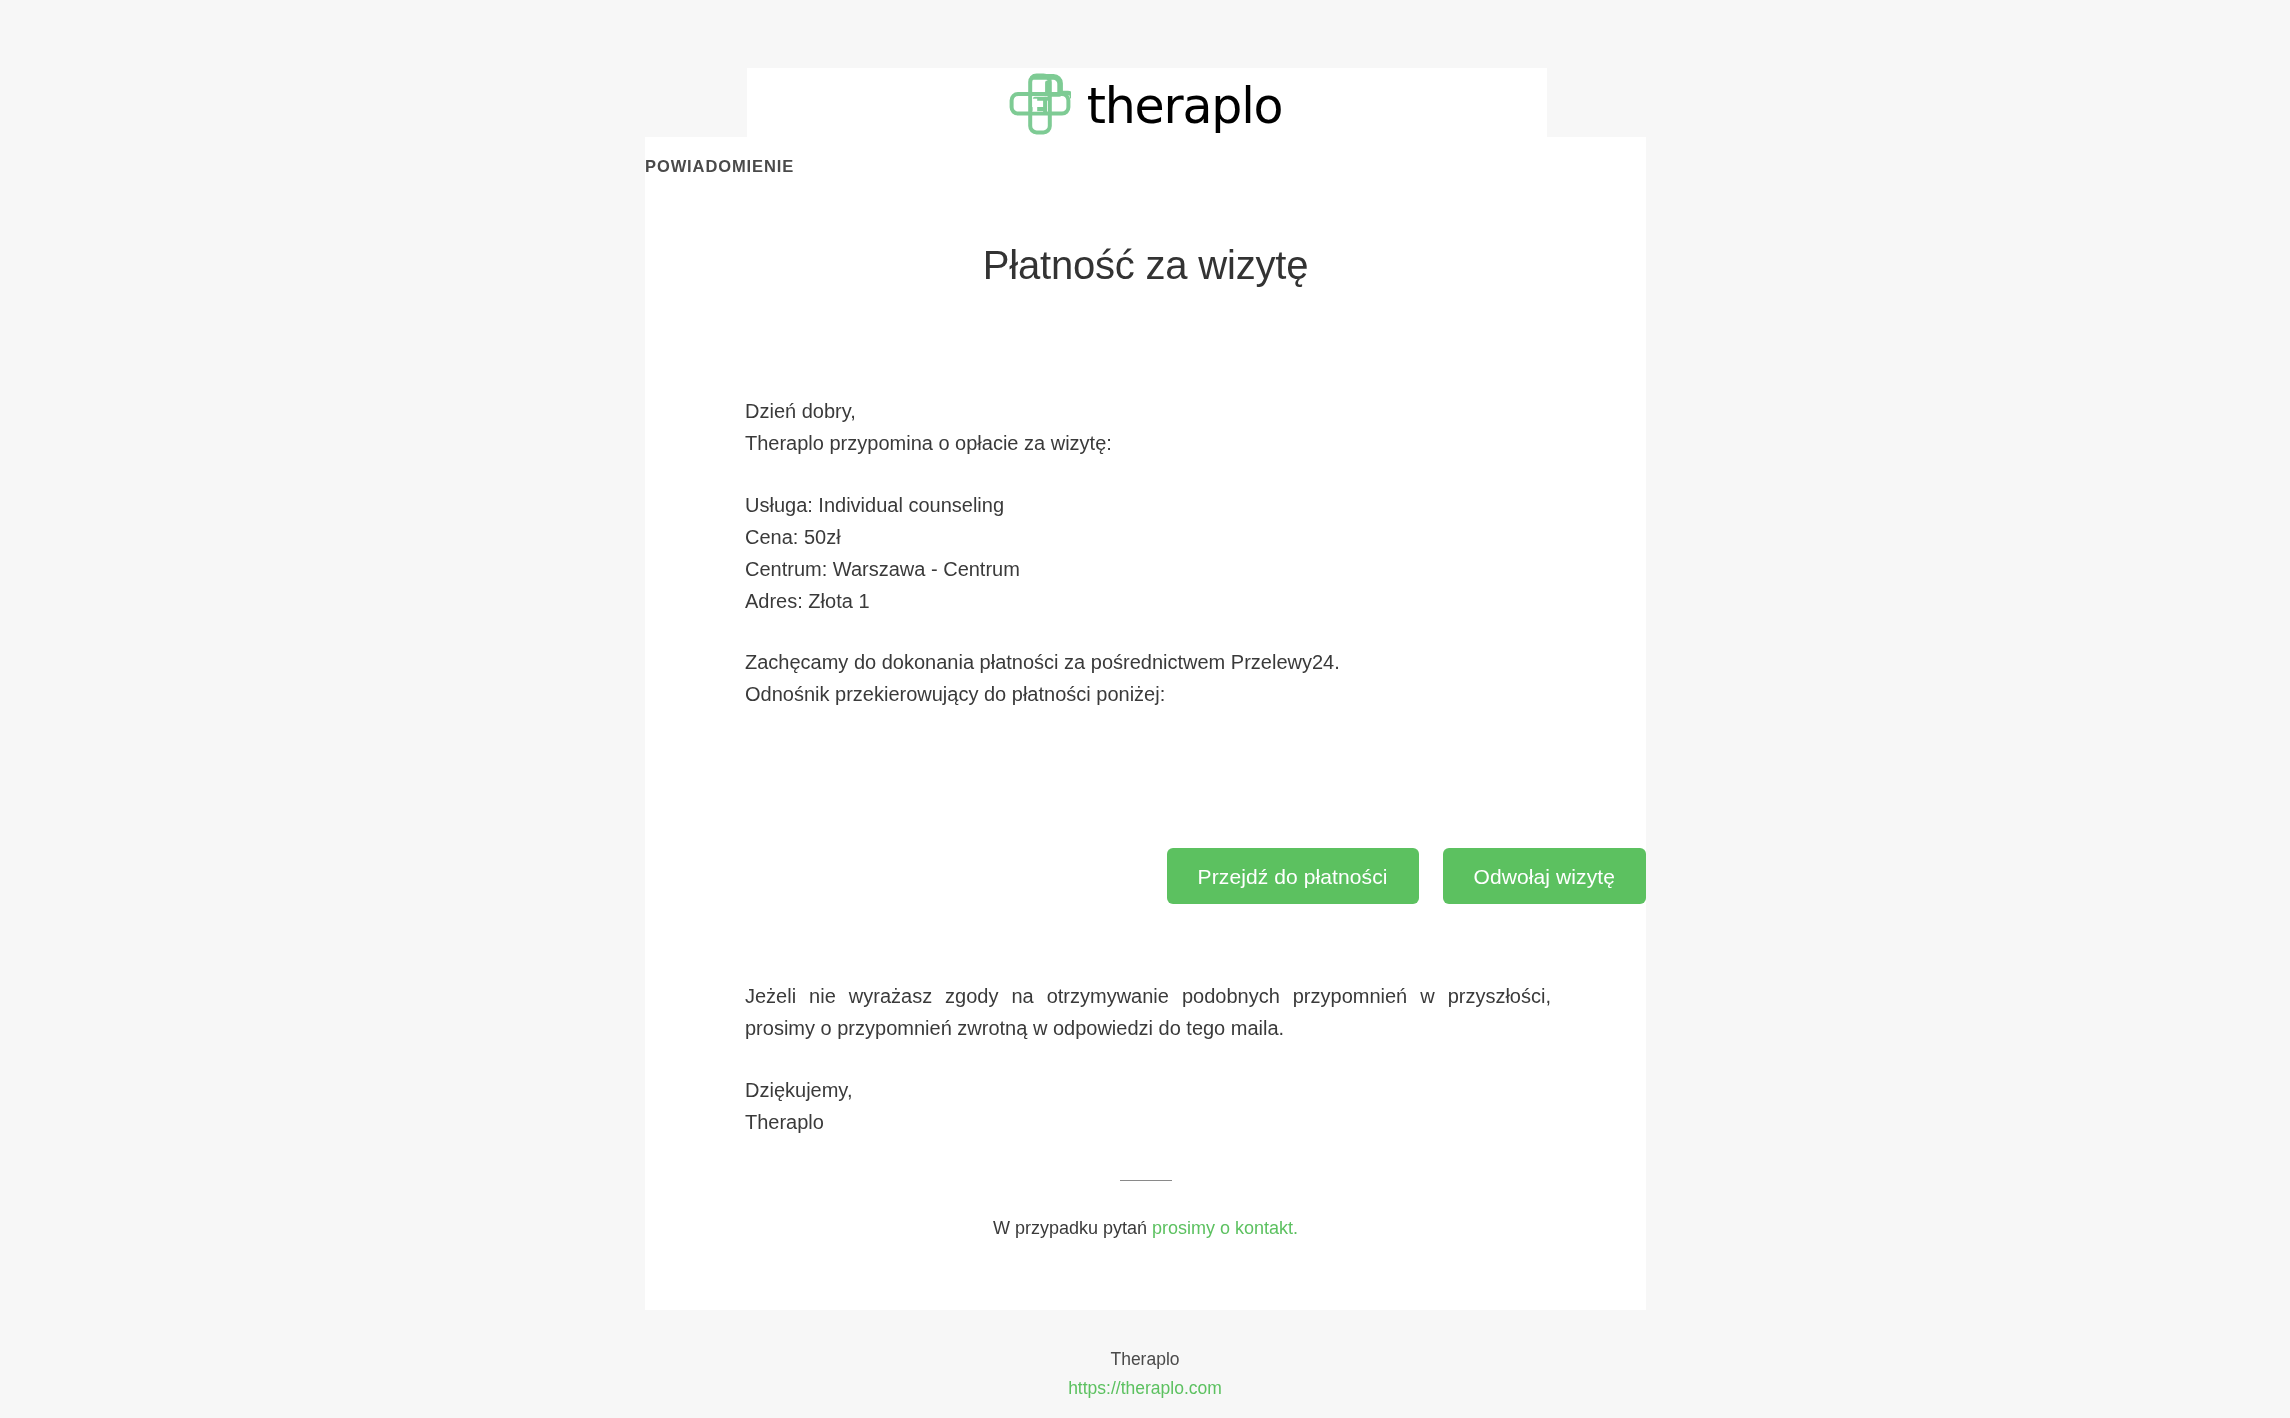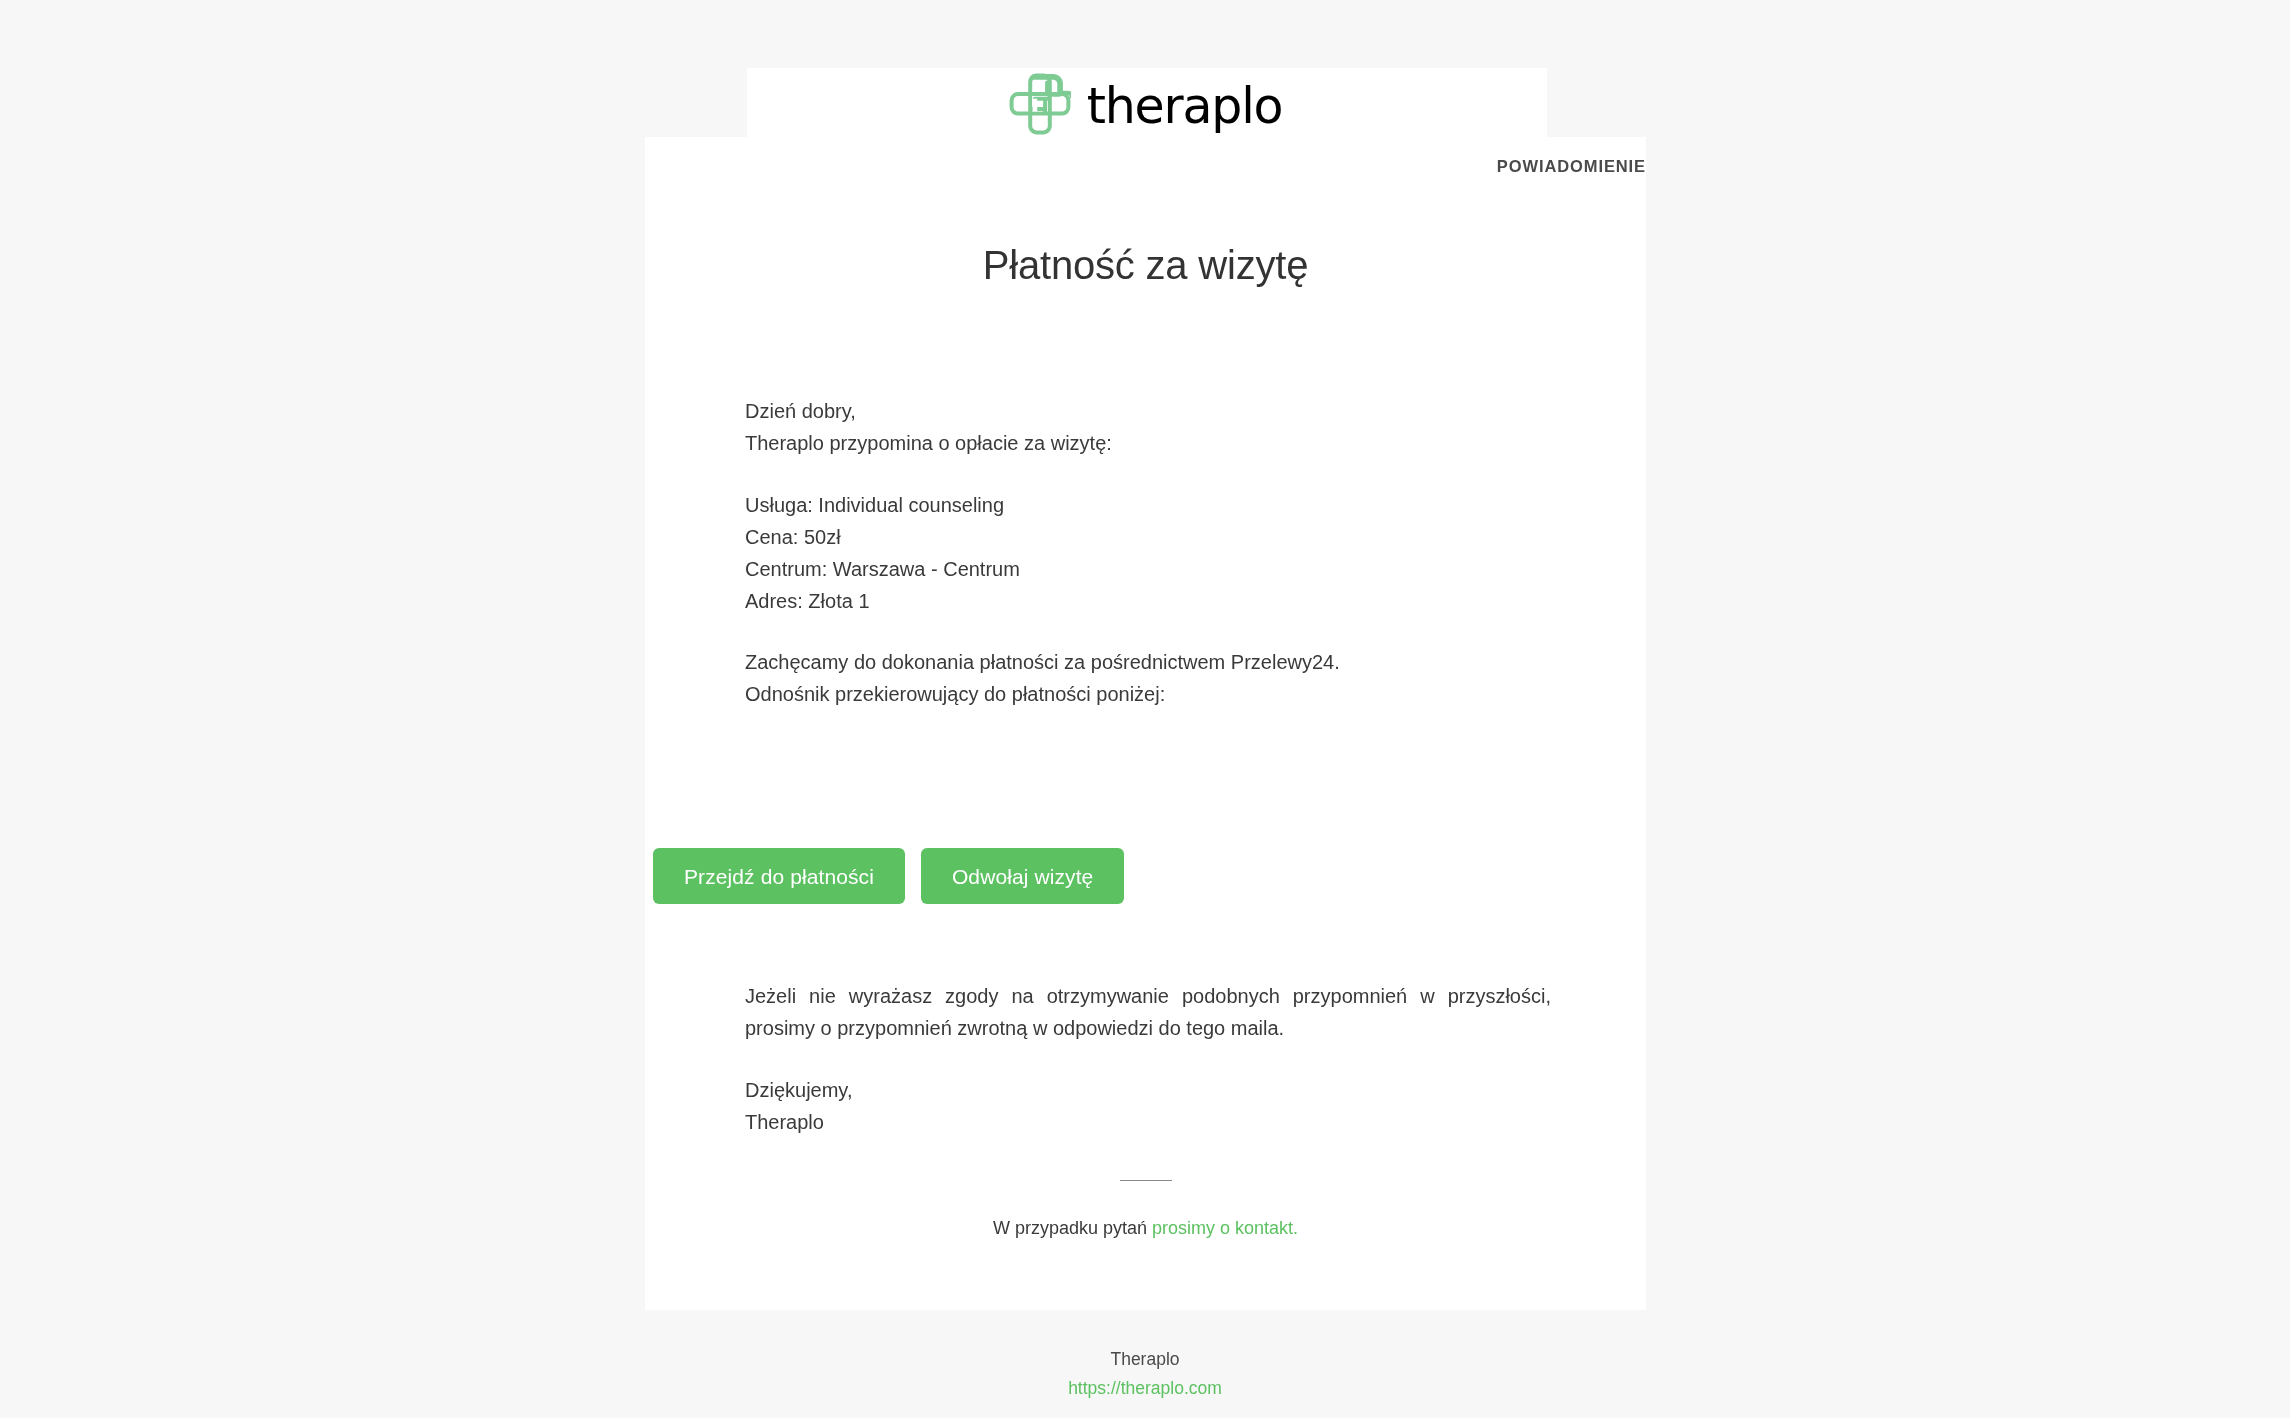--- a/index.html
+++ b/index.html
@@ -74,21 +74,21 @@
     position: relative;
     top: 2px;
   }
 
   
   .eyebrow {
     position: absolute;
     left: 0;
     top: 20px;
     width: 1001px;
-    text-align: right;
+    text-align: left;
     font-size: 16.5px;
     font-weight: 700;
     letter-spacing: 0.9px;
     color: #4a4a4a;
   }
   .doc-title {
     position: absolute;
     left: 0;
     top: 79px;
     width: 1001px;
@@ -120,27 +120,27 @@
 
   .para-justified {
     text-align: justify;
     text-justify: inter-word;
     margin: 0;
   }
 
   
   .button-row {
     position: absolute;
-    left: 8px;
+    left: 0;
     top: 711px;
     width: 1001px;
     display: flex;
-    justify-content: flex-start;
+    justify-content: flex-end;
     align-items: flex-start;
-    gap: 16px;
+    gap: 24px;
   }
   .btn {
     display: inline-flex;
     align-items: center;
     justify-content: center;
     background: #5cc160;
     color: #ffffff;
     border: none;
     border-radius: 6px;
     font-family: "Liberation Sans", sans-serif;

